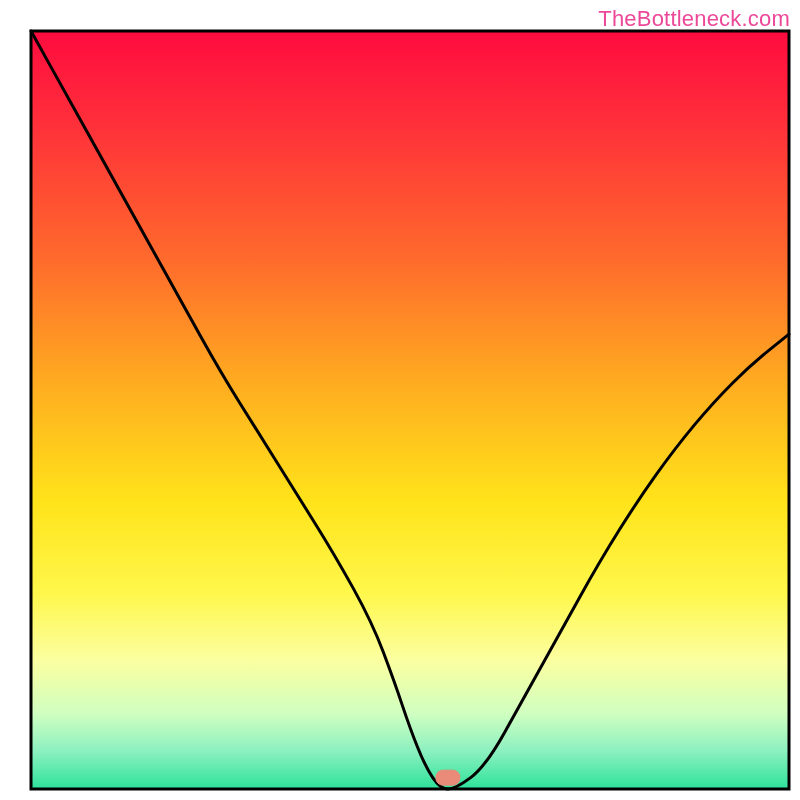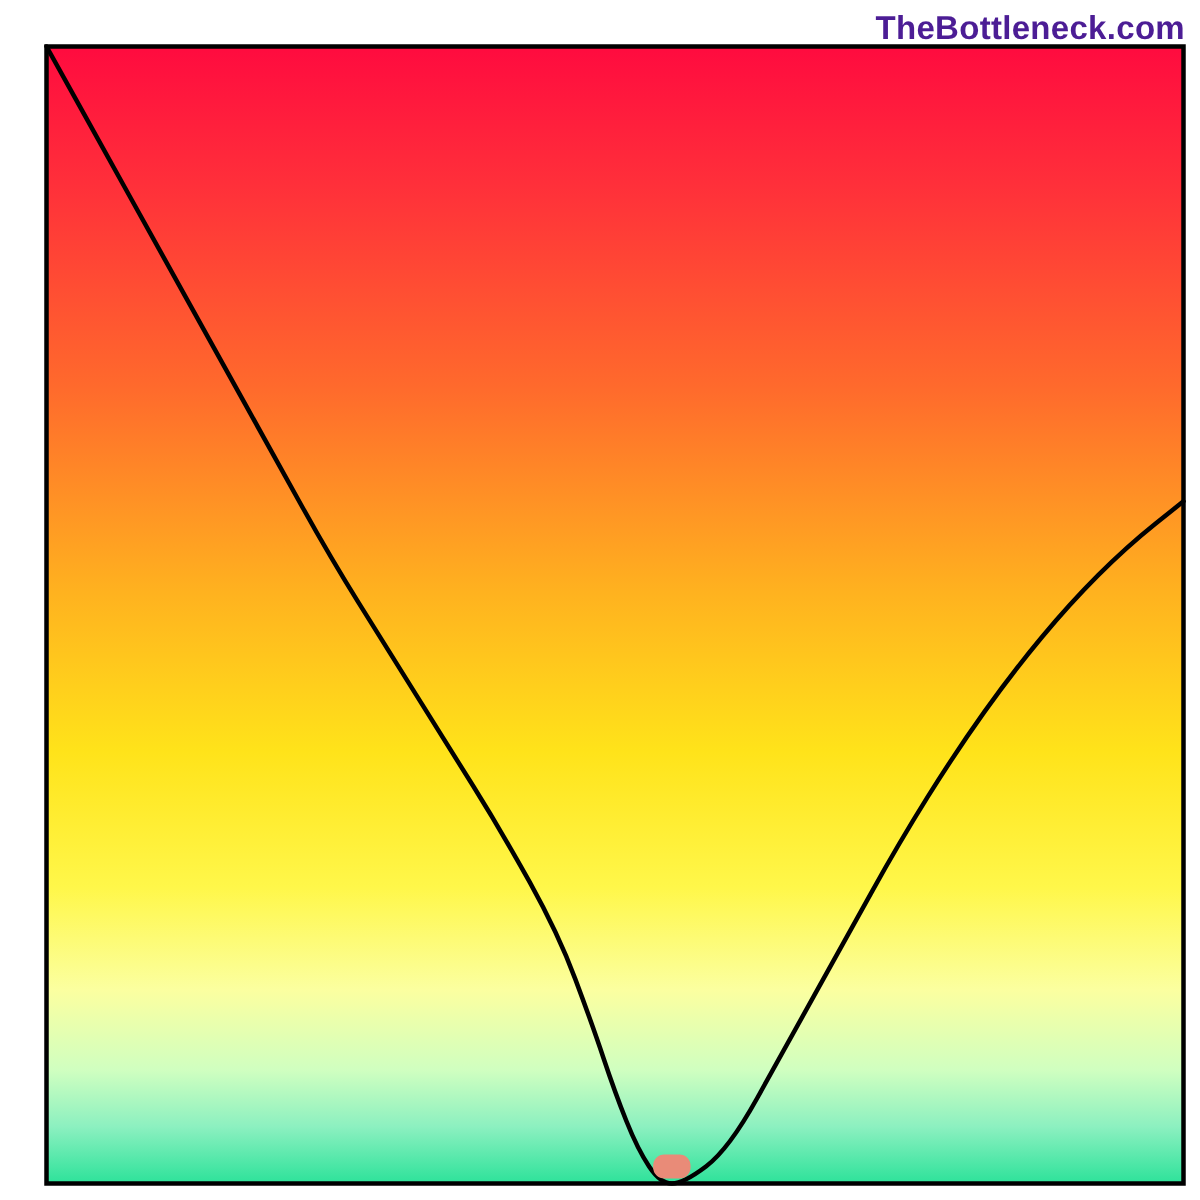--- a/index.html
+++ b/index.html
@@ -11,22 +11,22 @@
   .chart-wrap {
     width: 800px;
     height: 800px;
     position: relative;
   }
   .attribution {
     position: absolute;
     top: 6px;
     right: 10px;
     font-size: 22px;
-    font-weight: 700;
-    color: #4c1d95;
+    font-weight: 400;
+    color: #ec4899;
     letter-spacing: 0.2px;
   }
   svg {
     display: block;
   }
 </style>
 </head>
 <body>
 
 <div class="chart-wrap">

